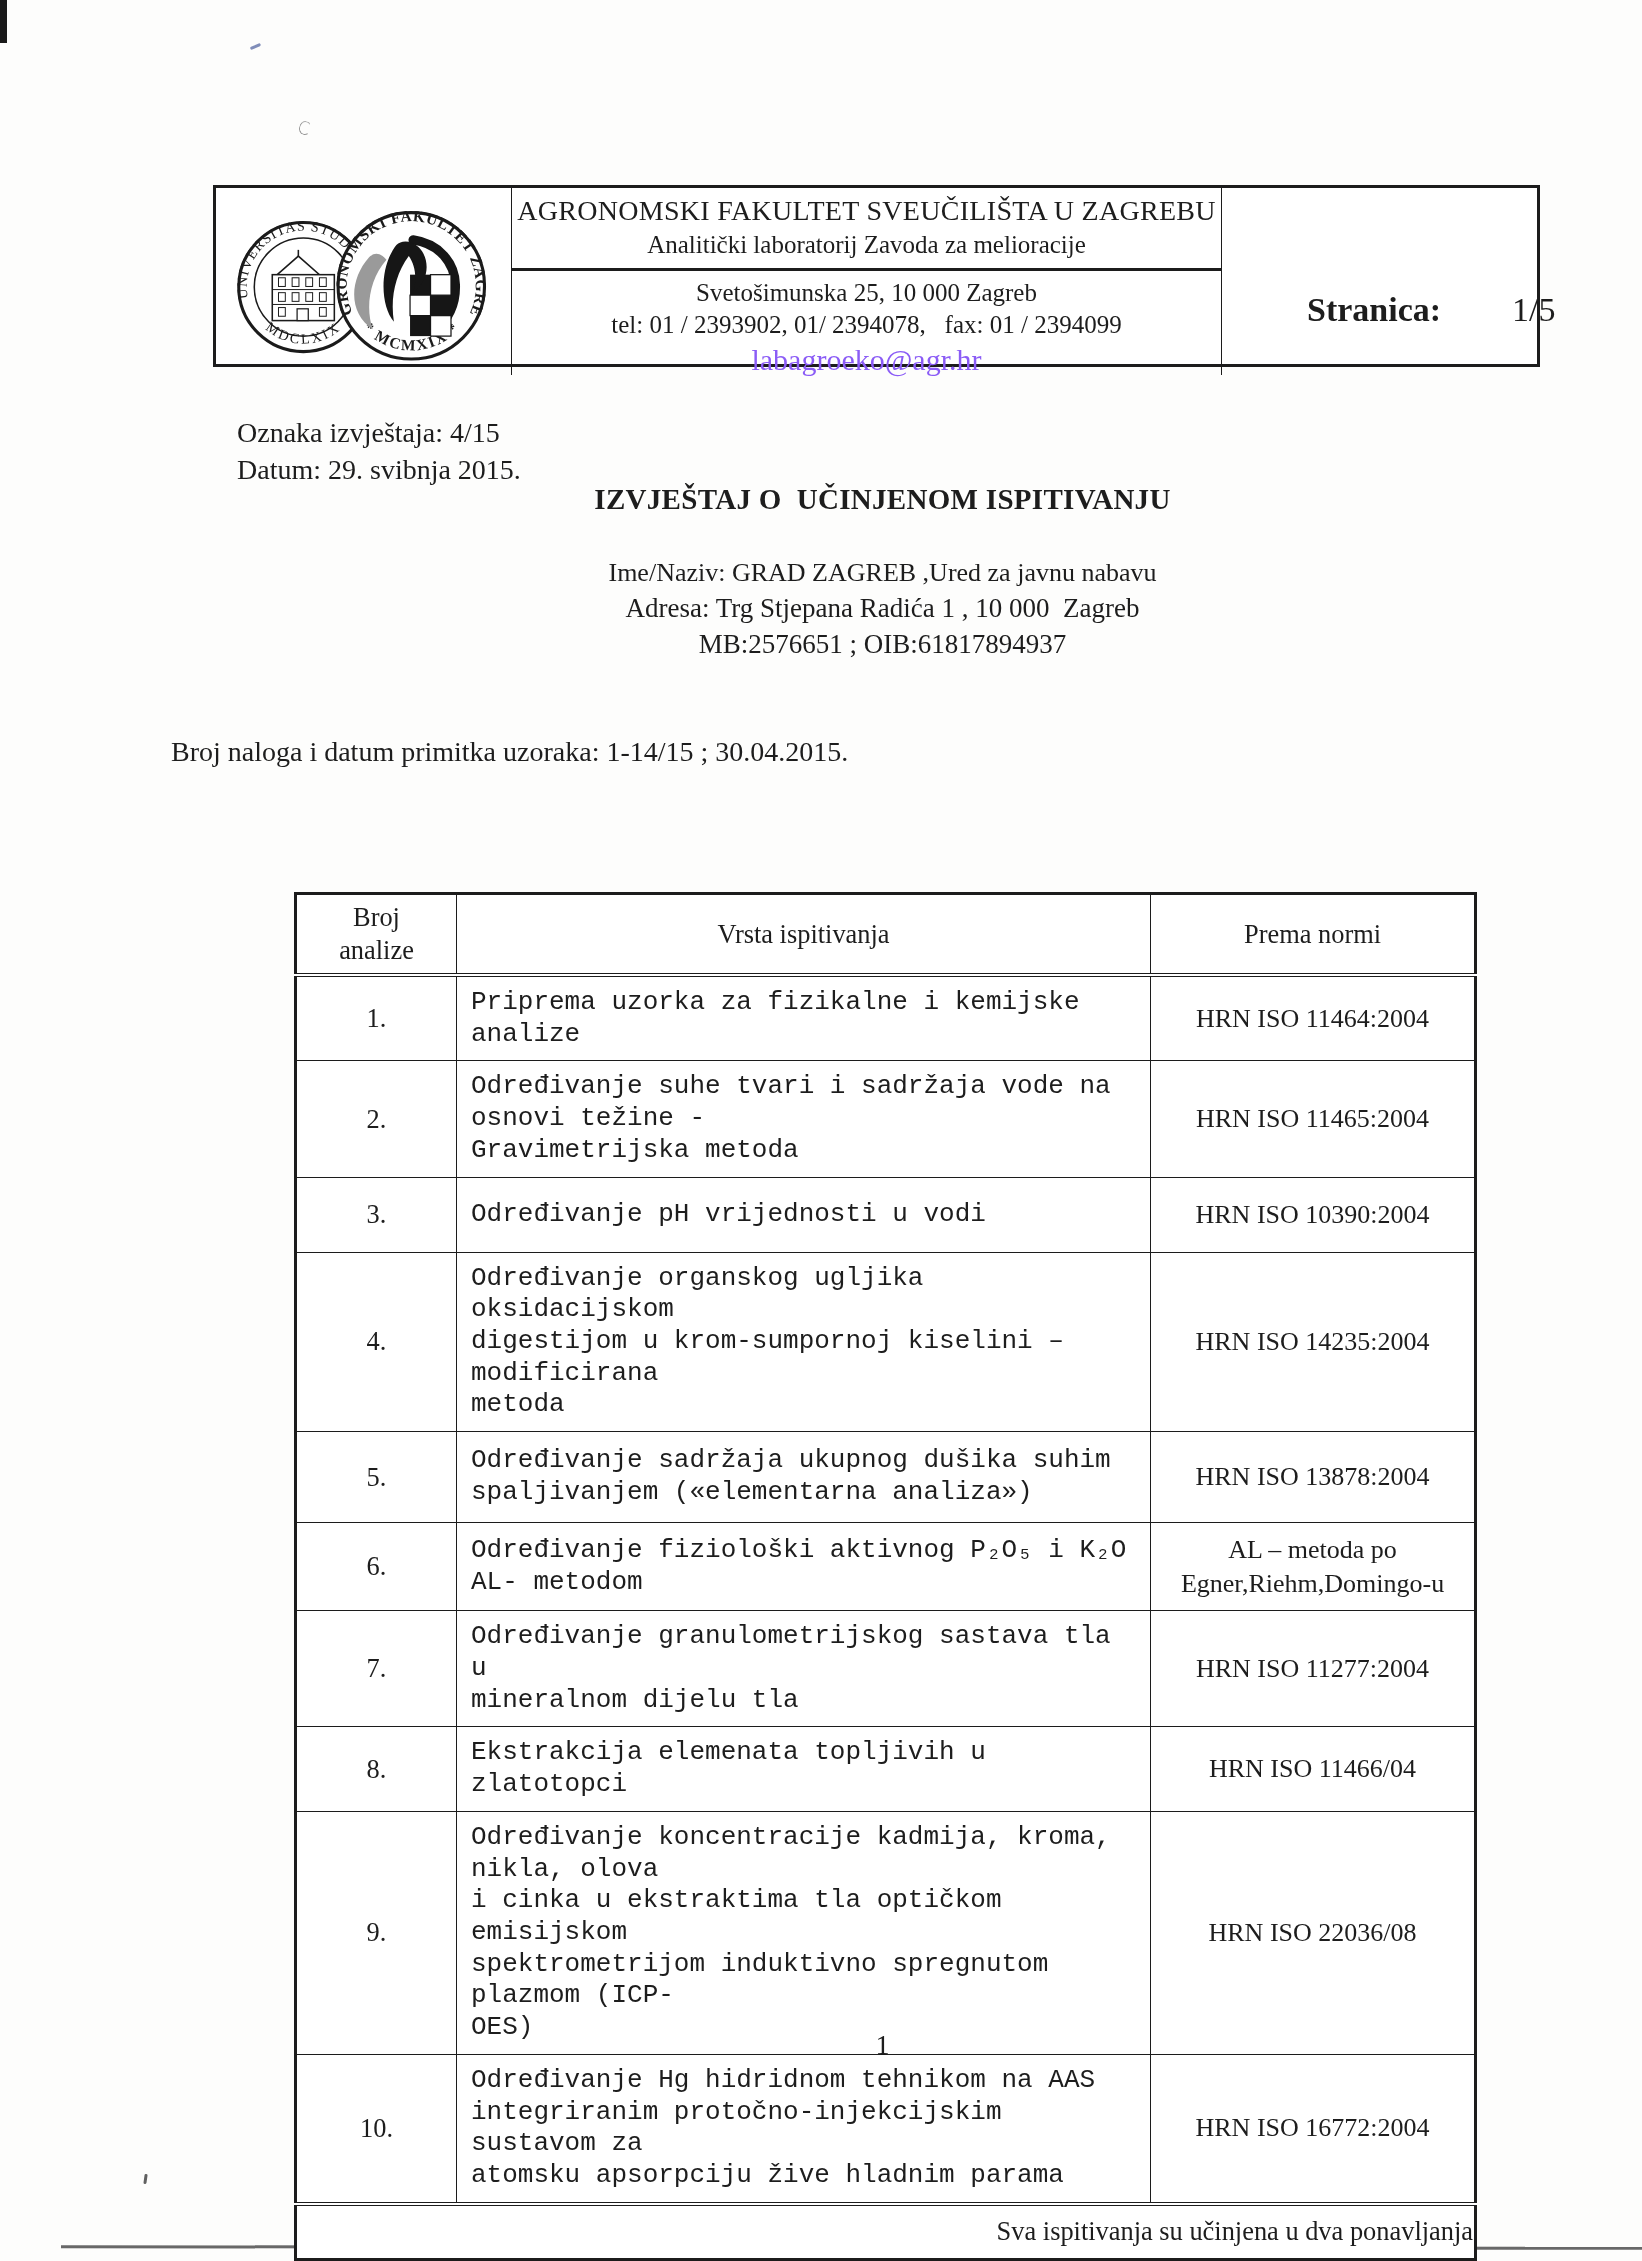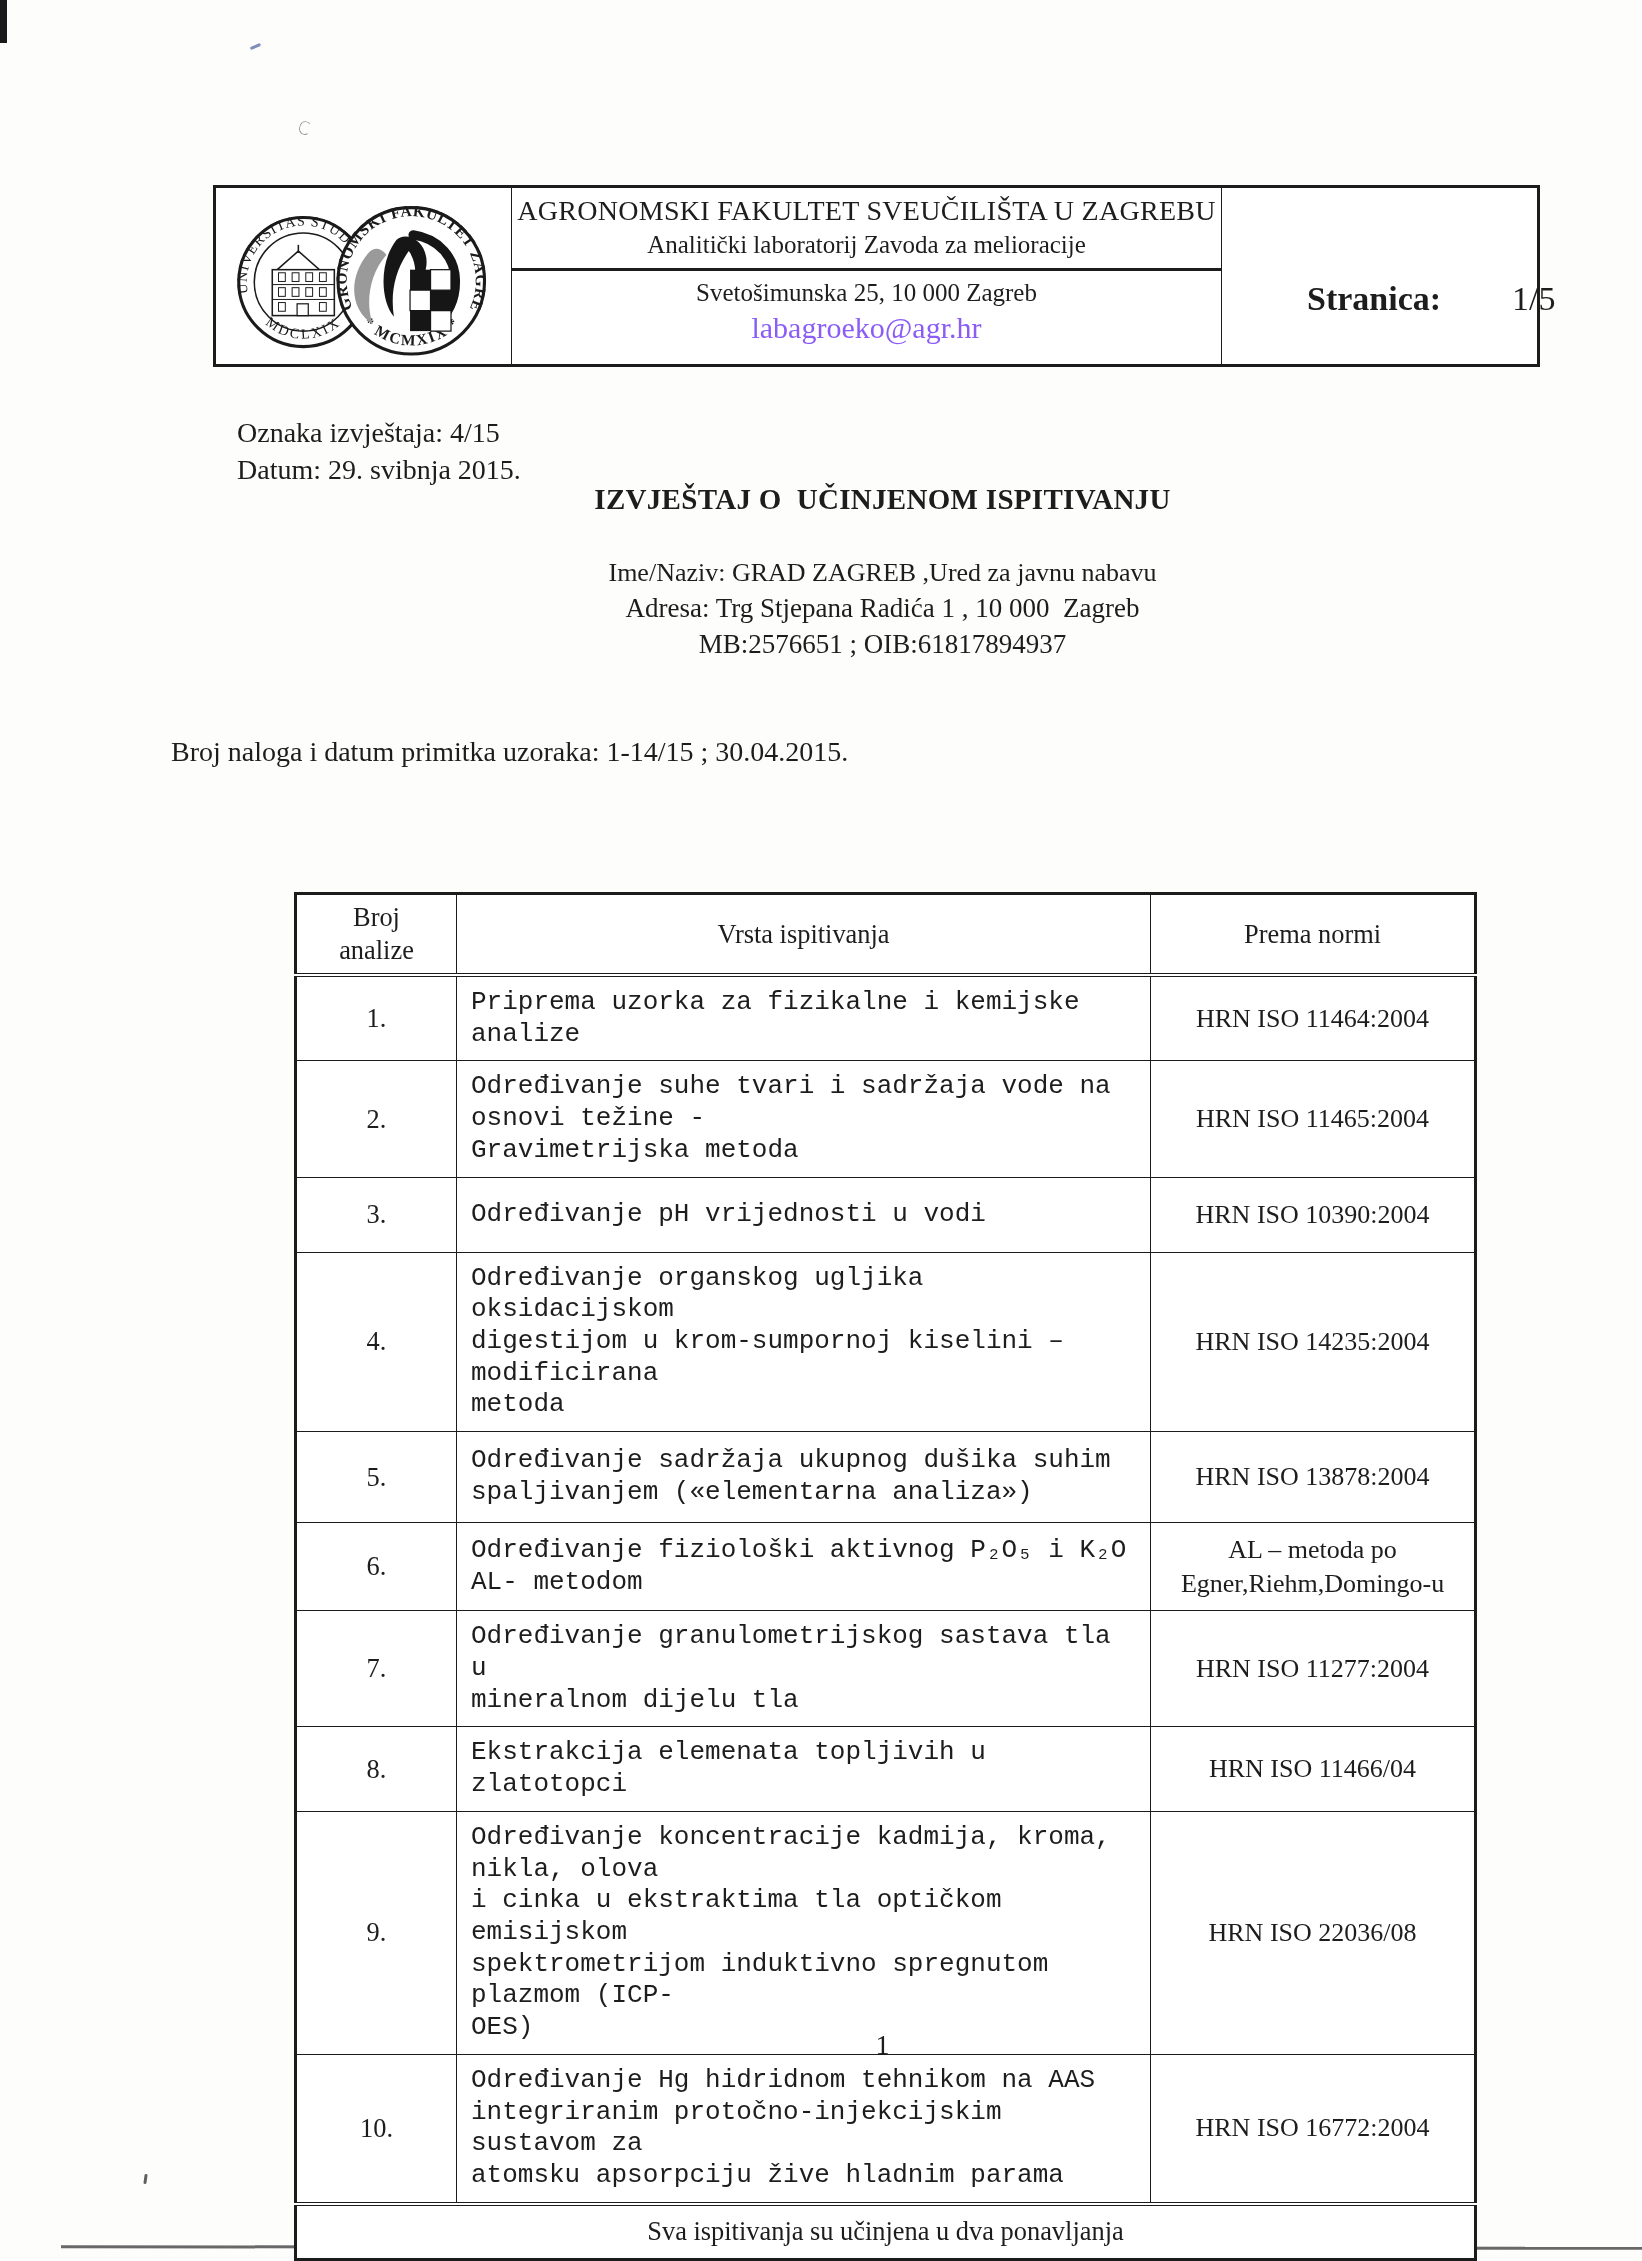--- a/index.html
+++ b/index.html
@@ -63,21 +63,21 @@
   td.num{text-align:center;font-size:26.4px;}
   td.test{
     padding:10px 14px;white-space:pre-line;line-height:1.22;
     font-family:Liberation Mono, monospace;
   }
   td.norm{text-align:center;white-space:pre-line;line-height:1.3;}
   tr.hA td{height:55px;} tr.hB td{height:68px;} tr.hC td{height:54px;}
   tr.hD td{height:102px;} tr.hE td{height:70px;} tr.hF td{height:67px;}
   tr.hG td{height:93px;} tr.hH td{height:55px;} tr.hI td{height:149px;}
   tr.hJ td{height:117px;}
-  td.foot{border-top:4.5px double #1c1c1c;text-align:center;height:50px;font-size:26.4px;}
+  td.foot{border-top:4.5px double #1c1c1c;text-align:right;height:50px;font-size:26.4px;}
 
   .pageno{top:2029px;font-size:28px;}
 </style>
 </head>
 <body>
 
 <div class="page">
 
   <div class="corner-wedge"></div>
   <div class="speck-blue"></div>
@@ -149,20 +149,21 @@
       </svg>
     </div>
 
     <div class="mid-cell">
       <div class="mid-top">
         <div class="org-name">AGRONOMSKI FAKULTET SVEUČILIŠTA U ZAGREBU</div>
         <div class="org-unit">Analitički laboratorij Zavoda za melioracije</div>
       </div>
       <div class="mid-bottom">
         <div class="org-address">Svetošimunska 25, 10 000 Zagreb</div>
+        <div class="org-phones">tel: 01 / 2393902, 01/ 2394078,   fax: 01 / 2394099</div>
         <a class="email">labagroeko@agr.hr</a>
       </div>
     </div>
 
     <div class="page-cell">
       <div class="stranica">
         <span class="lbl">Stranica:</span><span class="val">1/5</span>
       </div>
     </div>
   </header>

